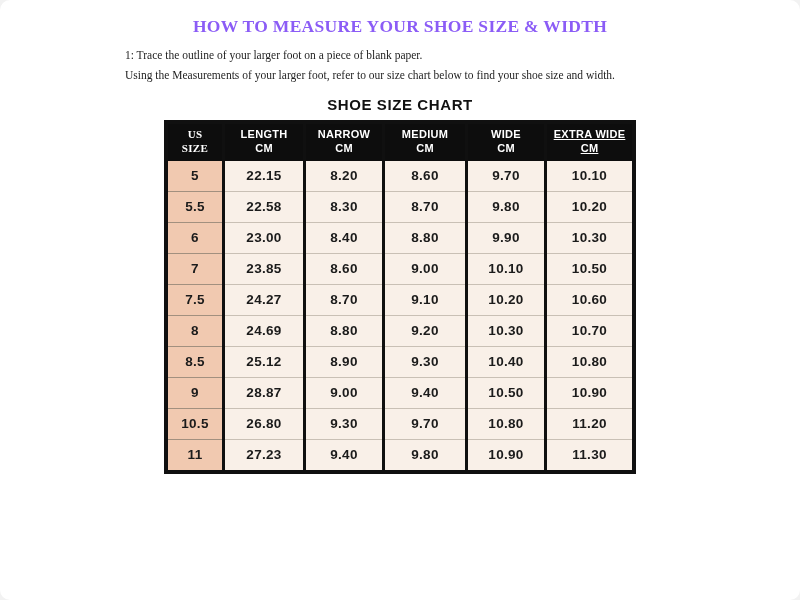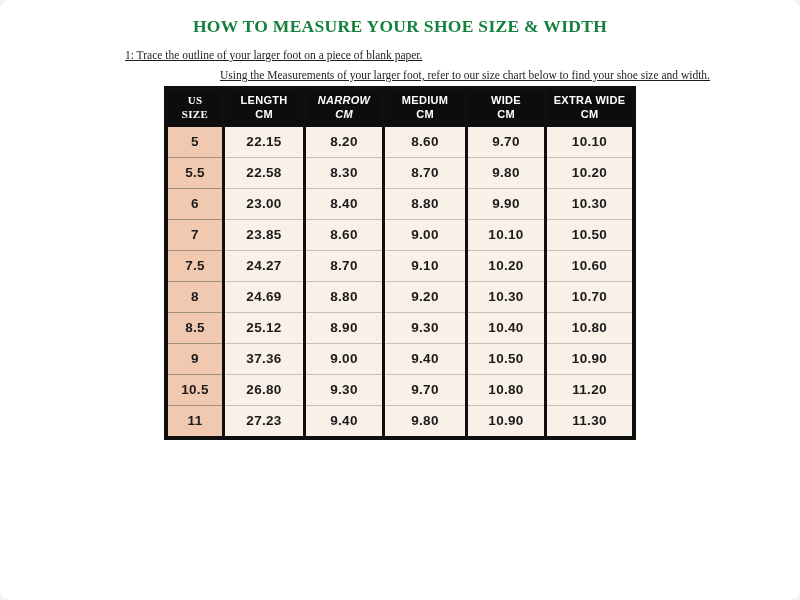--- a/index.html
+++ b/index.html
@@ -5,27 +5,27 @@
   html { background:#f2f2f2; }
   body { margin:0; }
   .canvas {
     width:800px; height:600px; background:#ffffff; border-radius:10px;
     margin:0 auto; overflow:hidden; box-sizing:border-box;
     font-family:"Liberation Serif", serif; color:var(--text, #1b1b1b);
   }
   .page-title {
     margin:16px 0 10px; text-align:center;
     font:bold 17.5px/1.2 "Liberation Serif", serif;
-    letter-spacing:0.3px; color:#15803d;
+    letter-spacing:0.3px; color:#8b5cf6;
   }
   .instructions { width:585px; margin:0 0 0 125px; }
   .instructions p {
-    margin:0 0 3px; font:11.5px/1.45 "Liberation Serif", serif; color:#1e1e1e;text-decoration:underline;
+    margin:0 0 3px; font:11.5px/1.45 "Liberation Serif", serif; color:#1e1e1e;
   }
-  .instructions p.note { margin-top:0;text-align:right; }
+  .instructions p.note { margin-top:0; }
   .chart-title {
     margin:13px 0 6px; text-align:center;
     font:bold 15px/1.2 "Liberation Sans", sans-serif;
     letter-spacing:0.6px; color:#111111;
   }
   table.size-table {
     border-collapse:collapse; table-layout:fixed; width:449px;
     margin:0 auto; border:4px solid var(--border, #101010);
   }
   table.size-table th {
@@ -43,36 +43,37 @@
     border-top:1px solid #c9c0b5;
   }
   table.size-table td.size-col {
     background:var(--size-column-bg, #f1c9b0);
     border-top:1px solid #a2907f;
   }
   table.size-table tbody tr:first-child td { border-top:none; }
   table.size-table th:first-child, table.size-table td:first-child { border-left:none; }
   table.size-table th:nth-child(1){ width:54px;font-family:Liberation Serif, serif; }
   table.size-table th:nth-child(2){ width:78px;text-align:center; }
-  table.size-table th:nth-child(3){ width:76px;font-style:italic; }
+  table.size-table th:nth-child(3){ width:76px; }
   table.size-table th:nth-child(4){ width:80px; }
   table.size-table th:nth-child(5){ width:76px; }
-  table.size-table th:nth-child(6){ width:85px; }
+  table.size-table th:nth-child(6){ width:85px;text-decoration:underline; }
 </style>
 </head>
 <body>
 
 <div class="canvas">
   <h1 class="page-title">HOW TO MEASURE YOUR SHOE SIZE &amp; WIDTH</h1>
 
   <div class="instructions">
     <p>1: Trace the outline of your larger foot on a piece of blank paper.</p>
     <p class="note">Using the Measurements of your larger foot, refer to our size chart below to find your shoe size and width.</p>
   </div>
 
+  <h2 class="chart-title">SHOE SIZE CHART</h2>
 
   <table class="size-table">
     <thead>
       <tr>
           <th>
             <span>US</span>
             <span>SIZE</span>
           </th>
           <th>
             <span>LENGTH</span>
@@ -148,21 +149,21 @@
         <tr>
           <td class="size-col">8.5</td>
           <td>25.12</td>
           <td>8.90</td>
           <td>9.30</td>
           <td>10.40</td>
           <td>10.80</td>
         </tr>
         <tr>
           <td class="size-col">9</td>
-          <td>37.36</td>
+          <td>28.87</td>
           <td>9.00</td>
           <td>9.40</td>
           <td>10.50</td>
           <td>10.90</td>
         </tr>
         <tr>
           <td class="size-col">10.5</td>
           <td>26.80</td>
           <td>9.30</td>
           <td>9.70</td>

